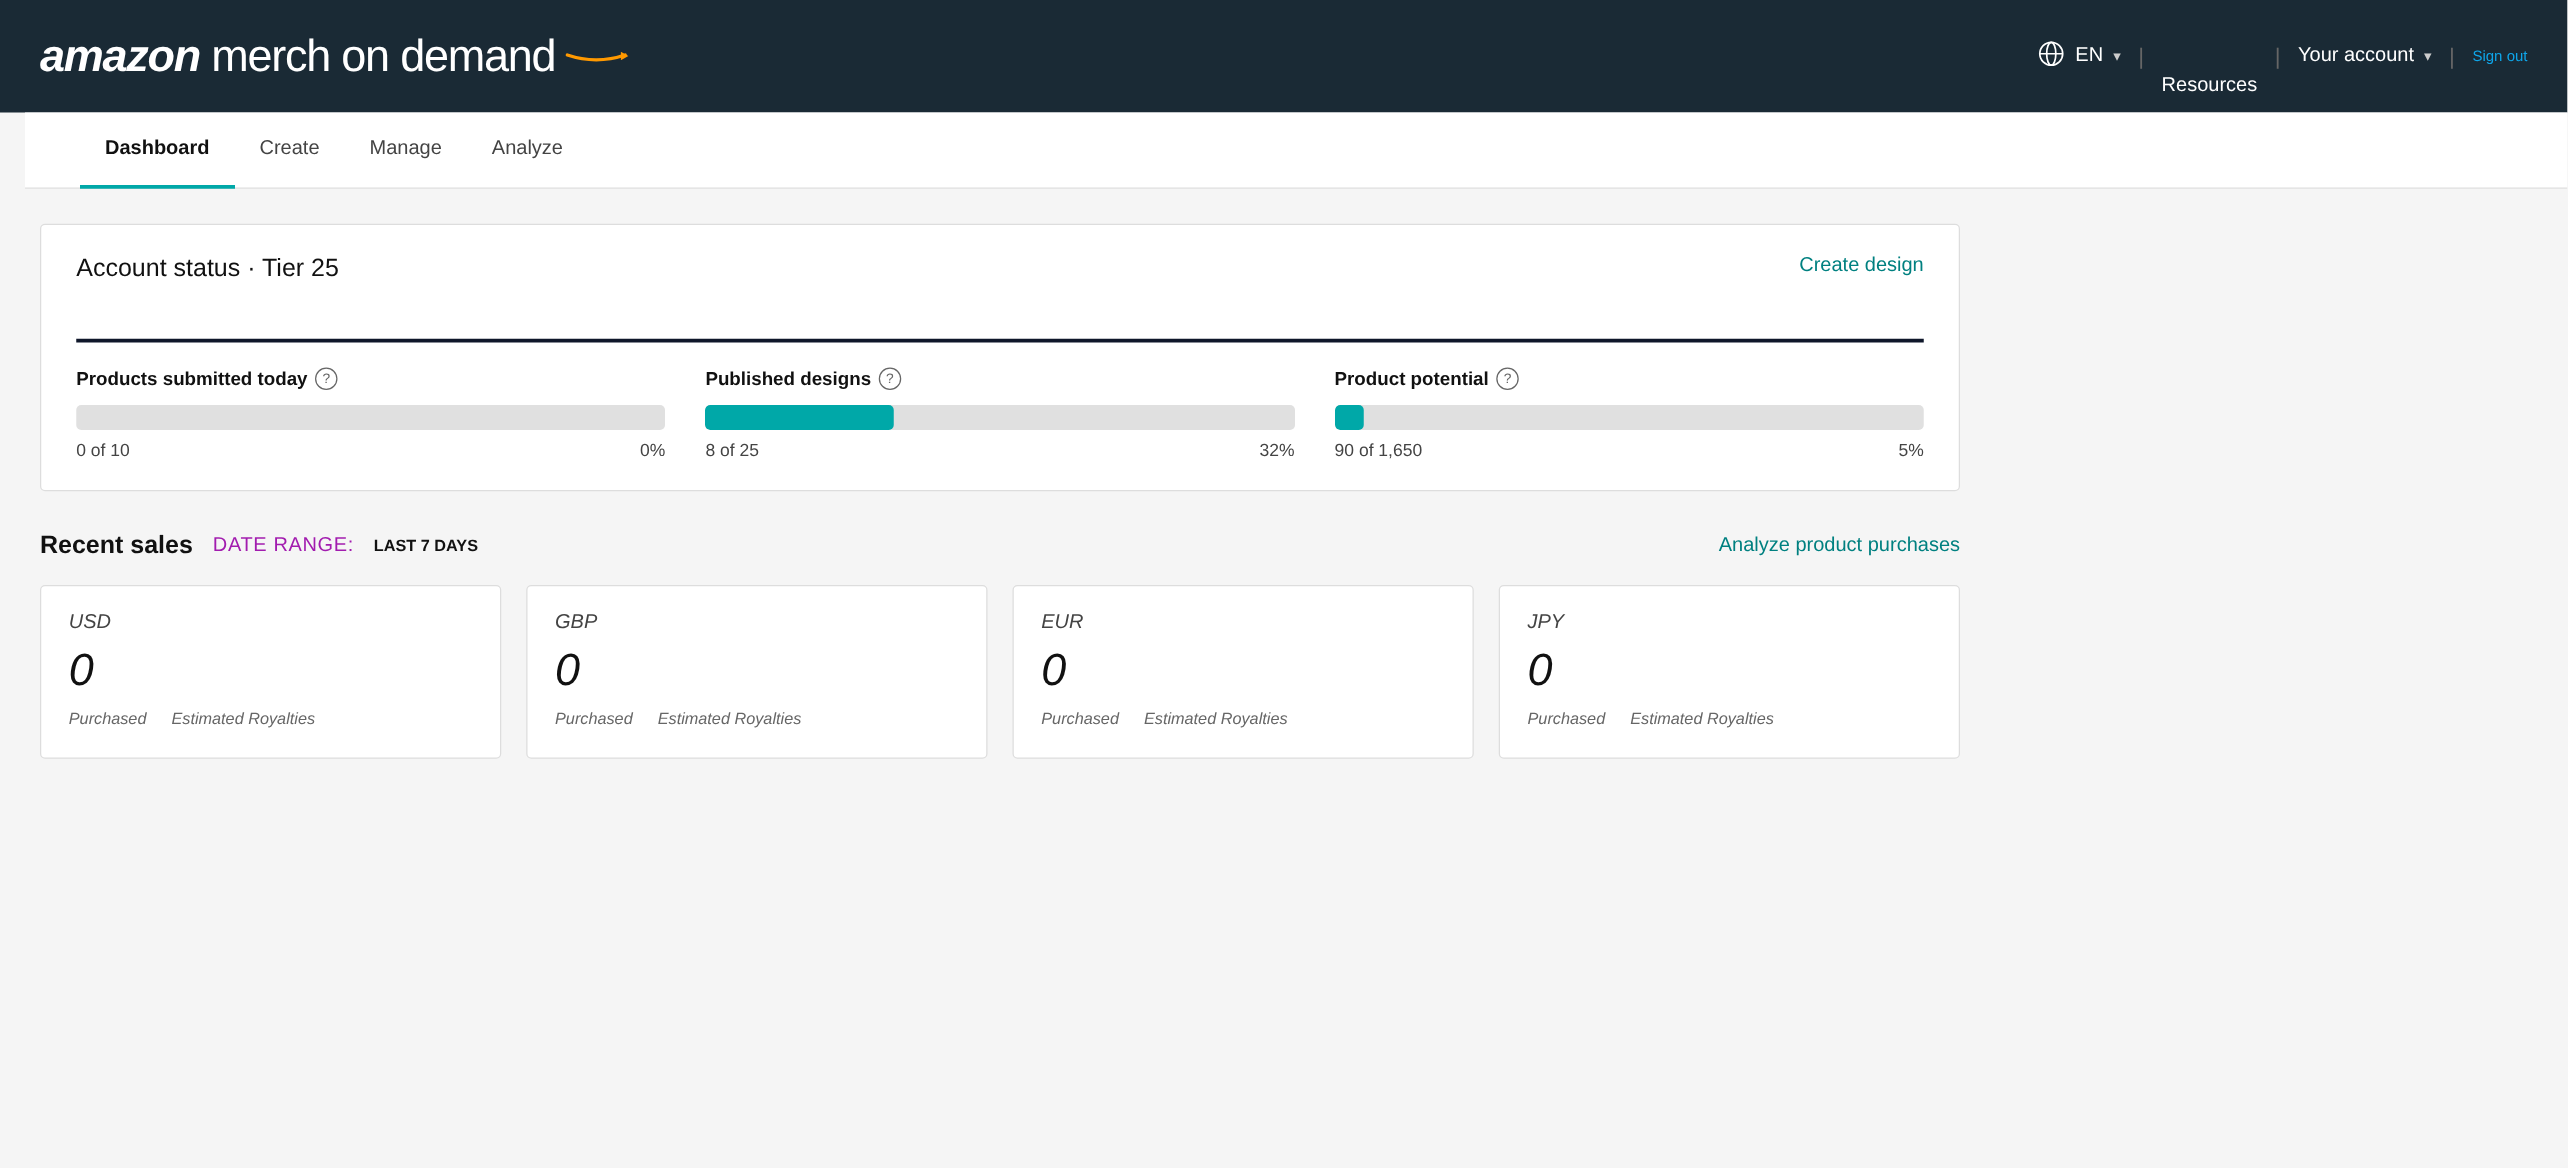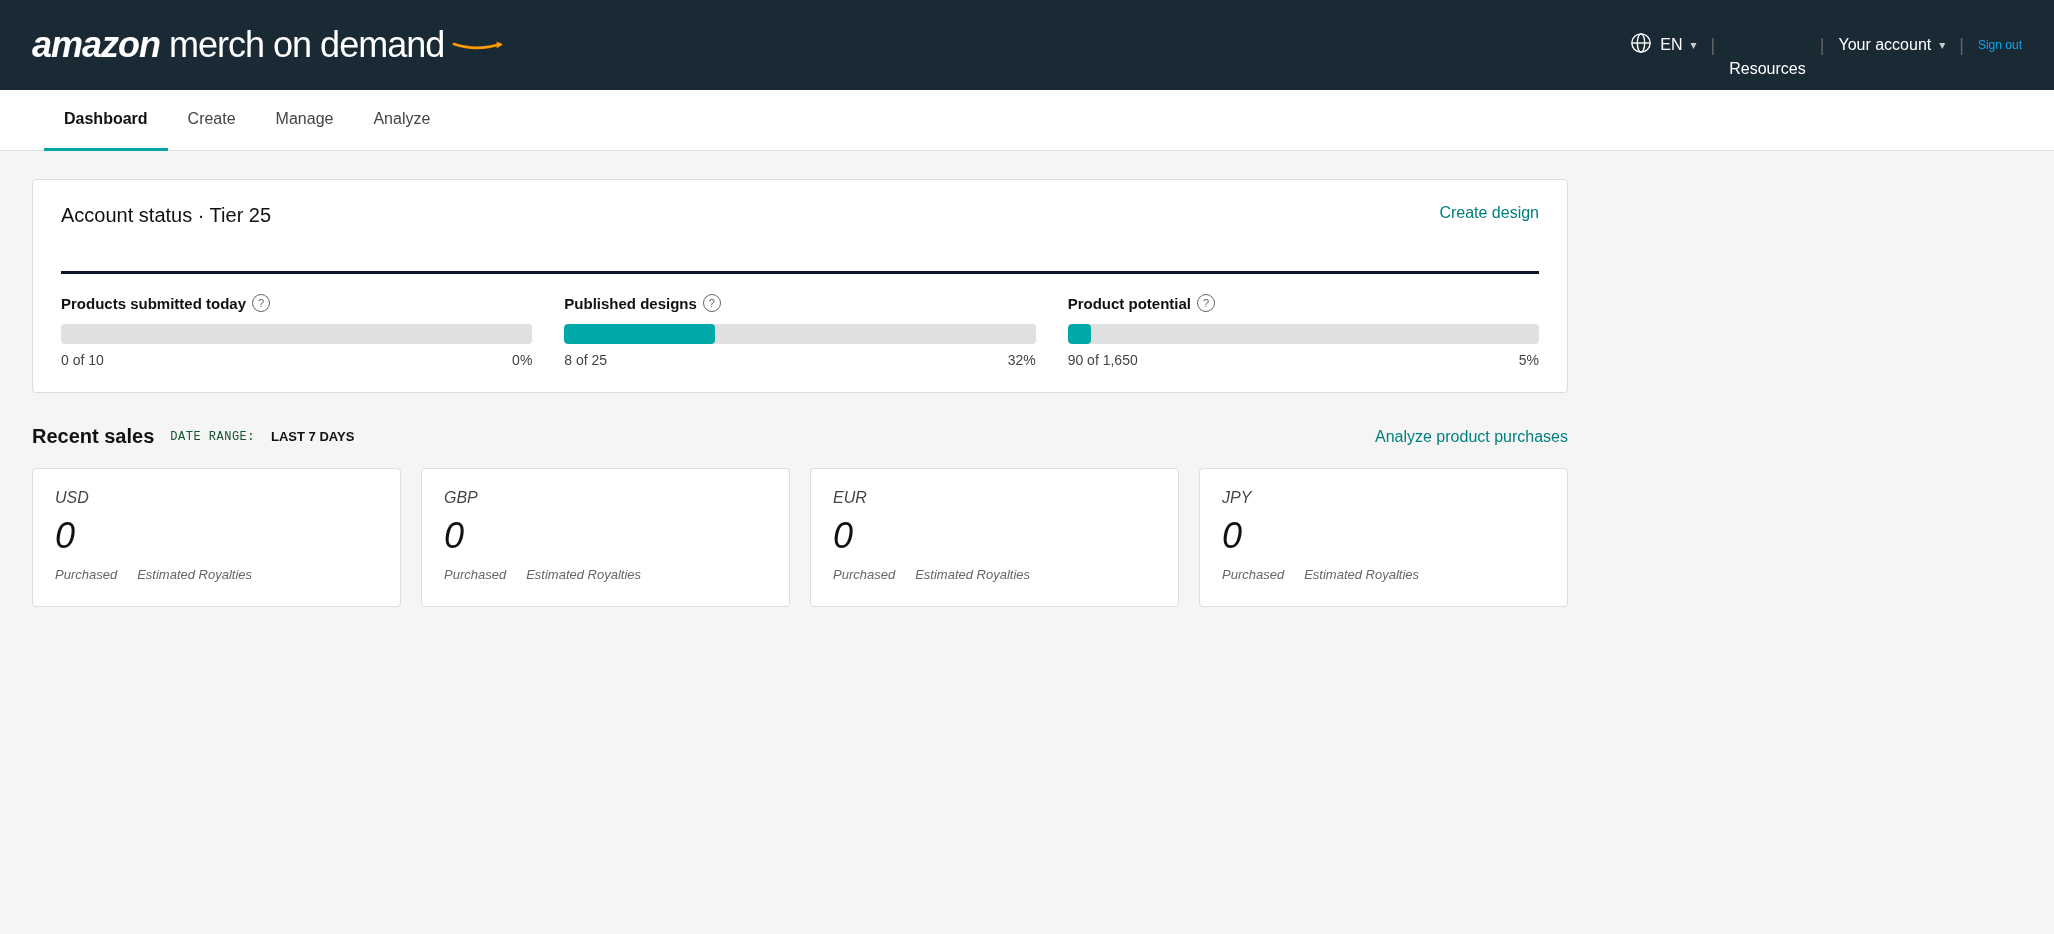--- a/index.html
+++ b/index.html
@@ -55,20 +55,21 @@
       height: 22px;
     }
 
     
     .nav-tabs {
       background: #fff;
       border-bottom: 1px solid #ddd;
       padding: 0 44px;
       display: flex;
       gap: 0;
+      margin-left: 20px;
     }
     .nav-tab {
       padding: 20px 20px;
       font-size: 16px;
       color: #444;
       cursor: pointer;
       border-bottom: 3px solid transparent;
       margin-bottom: -1px;
     }
     .nav-tab.active {
@@ -170,25 +171,24 @@
       display: flex;
       align-items: center;
       gap: 16px;
     }
     .recent-sales-title {
       font-size: 20px;
       font-weight: 700;
       color: #111;
     }
     .date-range-label {
-      font-size: 12px;
-      color: #14532d;
+      font-size: 16px;
+      color: #a21caf;
       text-transform: uppercase;
       letter-spacing: 0.5px;
-      font-family: Liberation Mono, monospace;
     }
     .date-range-value {
       font-size: 13px;
       font-weight: 700;
       color: #111;
       text-transform: uppercase;
     }
     .analyze-link {
       color: #008080;
       font-size: 16px;

